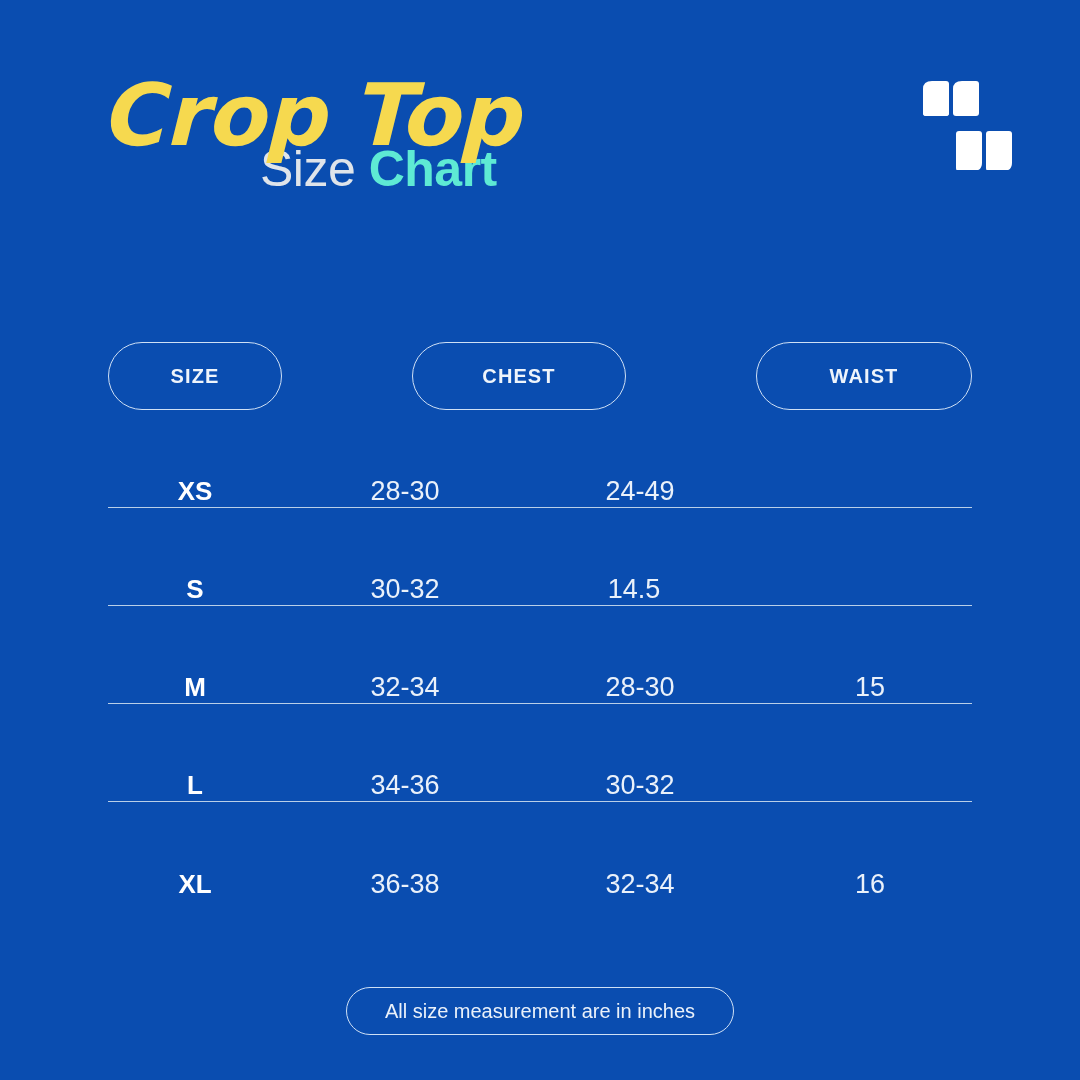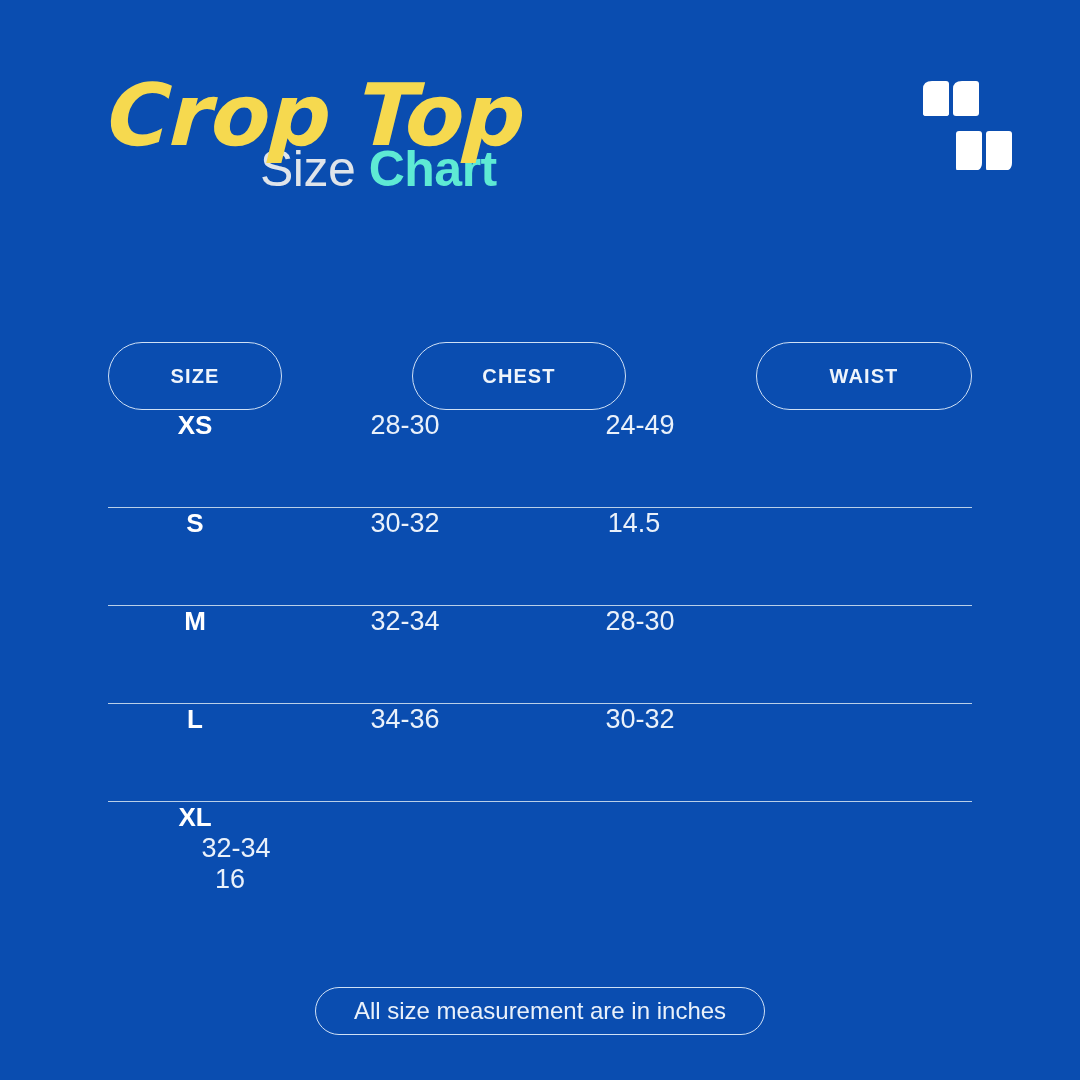--- a/index.html
+++ b/index.html
@@ -105,26 +105,26 @@
   .pill.col-chest  { width: 214px; }
   .pill.col-waist  { width: 216px; }
   .pill.col-length { width: 204px; }
 
   .tbody {
     margin-top: 0;
   }
 
   .row {
     display: flex;
-    align-items: flex-start;
+    align-items: flex-end;
     height: 98px;
     border-bottom: 1.5px solid #b9cfe8;
   }
 
-  .row:last-child { border-bottom: none; flex-direction: column; }
+  .row:last-child { border-bottom: none; }
 
   .cell {
     display: flex;
     align-items: center;
     justify-content: center;
     font-size: 27px;
     color: #eaf1fa;
     font-weight: normal;
   }
 
@@ -150,21 +150,21 @@
 
   .note-pill {
     border: 1.6px solid #cfe0f5;
     border-radius: 30px;
     height: 48px;
     padding: 17px 38px;
     display: flex;
     align-items: center;
     justify-content: center;
     color: #eaf1fa;
-    font-size: 24px;
+    font-size: 20px;
   }
 </style>
 </head>
 <body>
 
 <div class="header">
 
   <div class="title-block">
     <span class="title-main">Crop Top</span>
     <span class="title-sub">
@@ -205,30 +205,32 @@
     <div class="row">
       <div class="cell c-size">S</div>
       <div class="cell c-chest">30-32</div>
       <div class="cell c-length">14.5</div>
     </div>
 
     <div class="row">
       <div class="cell c-size">M</div>
       <div class="cell c-chest">32-34</div>
       <div class="cell c-waist">28-30</div>
+      <div class="cell c-length">15</div>
     </div>
 
     <div class="row">
       <div class="cell c-size">L</div>
       <div class="cell c-chest">34-36</div>
       <div class="cell c-waist">30-32</div>
     </div>
 
     <div class="row">
       <div class="cell c-size">XL</div>
+      <div class="cell c-chest">36-38</div>
       <div class="cell c-waist">32-34</div>
       <div class="cell c-length">16</div>
     </div>
 
   </div>
 </div>
 
 <div class="footer">
   <div class="note-pill">All size measurement are in inches</div>
 </div>

